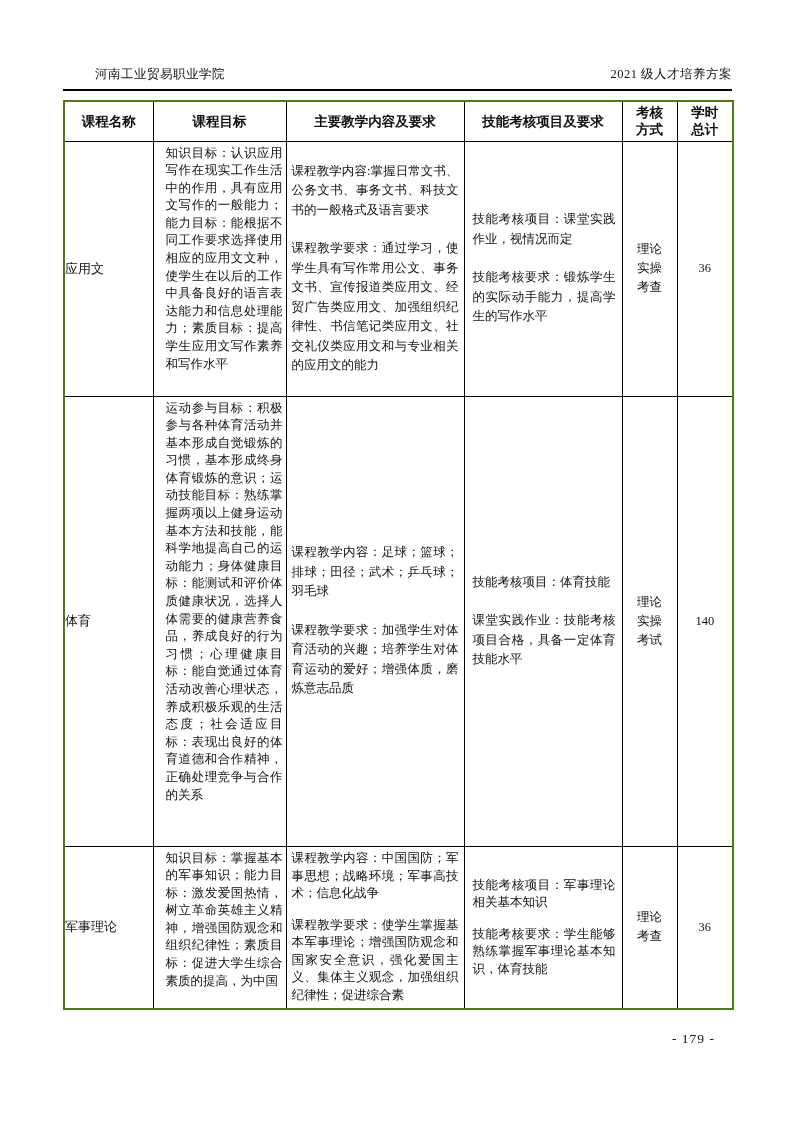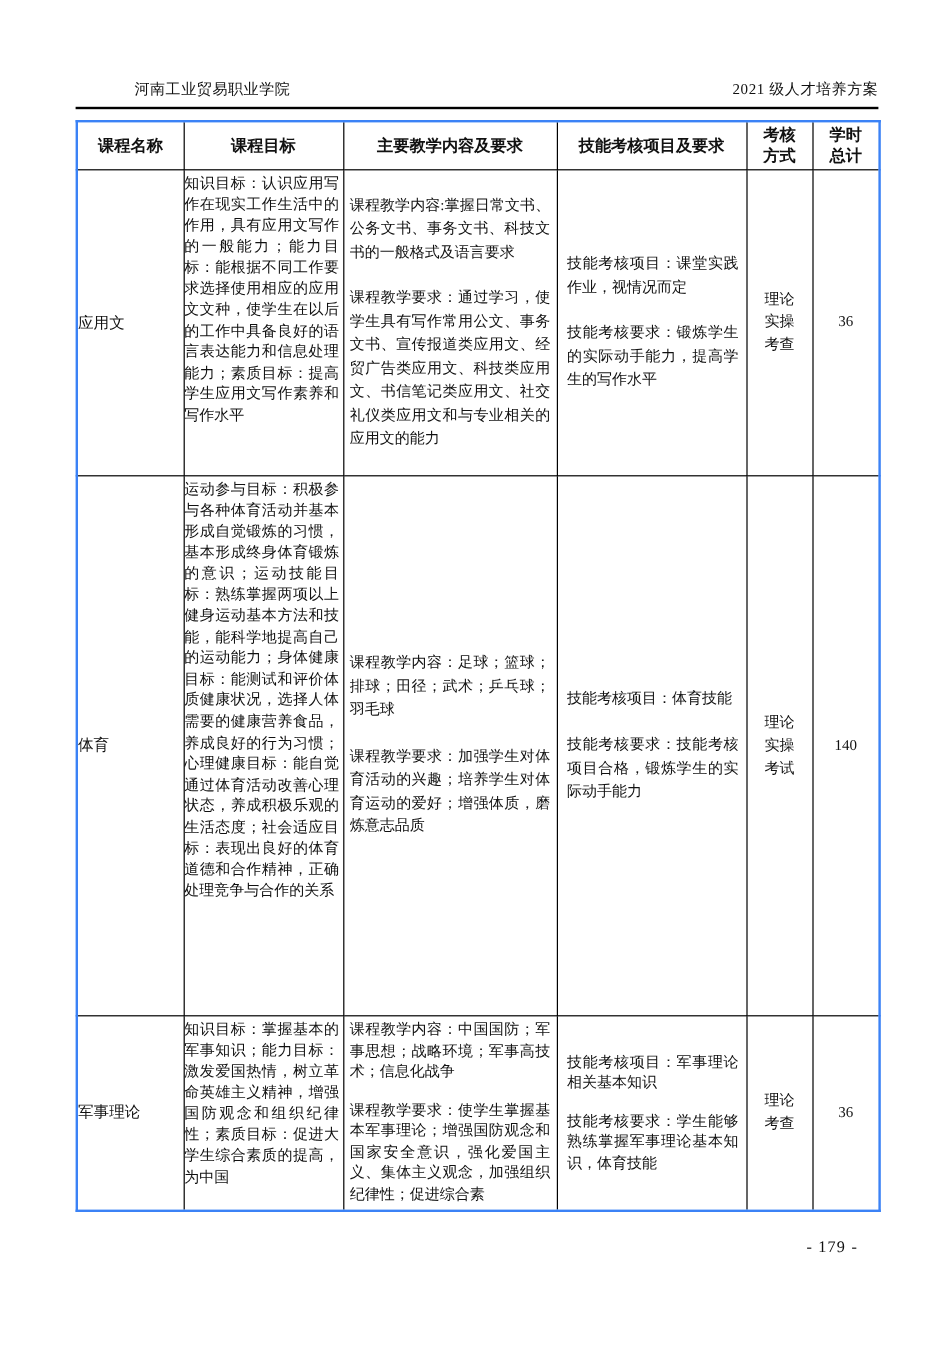--- a/index.html
+++ b/index.html
@@ -10,48 +10,48 @@
     background:#ffffff;
     font-family:"Liberation Serif","DejaVu Serif",serif;
     color:#111111;
     overflow:hidden;
   }
   .running-header {
     position:absolute; left:63px; top:66px; width:669px;
     display:flex; justify-content:space-between;
     font-size:12.5px; letter-spacing:0.5px;
   }
-  .running-header .left { margin-left:49px; }
+  .running-header .left { margin-left:32px; }
   .header-rule {
     position:absolute; left:63px; top:89px; width:669px;
     border-top:2px solid #000;
   }
   table.course-table {
     position:absolute; left:63px; top:100px;
     width:669px;
     border-collapse:collapse; table-layout:fixed;
-    border:2px solid #3b82f6;
+    border:2px solid #4d7c0f;
   }
   .course-table th, .course-table td {
     border:1px solid #000;
     font-size:12.5px;
     vertical-align:middle;
   }
   .course-table thead th {
     font-weight:bold; font-size:13.5px;
     text-align:center; height:40px;
     white-space:pre-line; line-height:17px;
   }
   tr.r1 { height:255px; }
   tr.r2 { height:450px; }
   tr.r3 { height:163px; }
   td.name { font-size:13px; }
   td.goal {
     vertical-align:top;
-    padding:3px 3px 0 0;
+    padding:3px 3px 0 12px;
     text-align:justify; text-justify:inter-ideograph; text-justify:inter-character;
     line-height:17.6px;
   }
   td.content, td.assess {
     text-align:justify; text-justify:inter-ideograph; text-justify:inter-character;
   }
   td.content { padding:3px 5px; }
   td.assess  { padding:3px 6px 3px 8px; }
   .vtop { vertical-align:top;margin-top:14px; }
   .vmid { vertical-align:middle; }
@@ -97,41 +97,41 @@
         <th>学时
 总计</th>
       </tr>
     </thead>
     <tbody>
       <tr class="r1">
         <td class="name">应用文</td>
         <td class="goal">知识目标：认识应用写作在现实工作生活中的作用，具有应用文写作的一般能力；能力目标：能根据不同工作要求选择使用相应的应用文文种，使学生在以后的工作中具备良好的语言表达能力和信息处理能力；素质目标：提高学生应用文写作素养和写作水平</td>
         <td class="content vtop">
           <p class="para">课程教学内容:掌握日常文书、公务文书、事务文书、科技文书的一般格式及语言要求</p>
-          <p class="para gap">课程教学要求：通过学习，使学生具有写作常用公文、事务文书、宣传报道类应用文、经贸广告类应用文、科技类应用文、书信笔记类应用文、社交礼仪类应用文和与专业相关的应用文的能力</p>
+          <p class="para gap">课程教学要求：通过学习，使学生具有写作常用公文、事务文书、宣传报道类应用文、经贸广告类应用文、加强组织纪律性、书信笔记类应用文、社交礼仪类应用文和与专业相关的应用文的能力</p>
         </td>
         <td class="assess vmid">
           <p class="para">技能考核项目：课堂实践作业，视情况而定</p>
           <p class="para gap">技能考核要求：锻炼学生的实际动手能力，提高学生的写作水平</p>
         </td>
         <td class="method">理论
 实操
 考查</td>
         <td class="hours">36</td>
       </tr>
       <tr class="r2">
         <td class="name">体育</td>
         <td class="goal">运动参与目标：积极参与各种体育活动并基本形成自觉锻炼的习惯，基本形成终身体育锻炼的意识；运动技能目标：熟练掌握两项以上健身运动基本方法和技能，能科学地提高自己的运动能力；身体健康目标：能测试和评价体质健康状况，选择人体需要的健康营养食品，养成良好的行为习惯；心理健康目标：能自觉通过体育活动改善心理状态，养成积极乐观的生活态度；社会适应目标：表现出良好的体育道德和合作精神，正确处理竞争与合作的关系</td>
         <td class="content vmid">
           <p class="para">课程教学内容：足球；篮球；排球；田径；武术；乒乓球；羽毛球</p>
           <p class="para gap">课程教学要求：加强学生对体育活动的兴趣；培养学生对体育运动的爱好；增强体质，磨炼意志品质</p>
         </td>
         <td class="assess vmid">
           <p class="para">技能考核项目：体育技能</p>
-          <p class="para gap">技能考核要求：技能考核项目合格，锻炼学生的实际动手能力</p>
+          <p class="para gap">课堂实践作业：技能考核项目合格，具备一定体育技能水平</p>
         </td>
         <td class="method">理论
 实操
 考试</td>
         <td class="hours">140</td>
       </tr>
       <tr class="r3">
         <td class="name">军事理论</td>
         <td class="goal">知识目标：掌握基本的军事知识；能力目标：激发爱国热情，树立革命英雄主义精神，增强国防观念和组织纪律性；素质目标：促进大学生综合素质的提高，为中国</td>
         <td class="content vtop">

